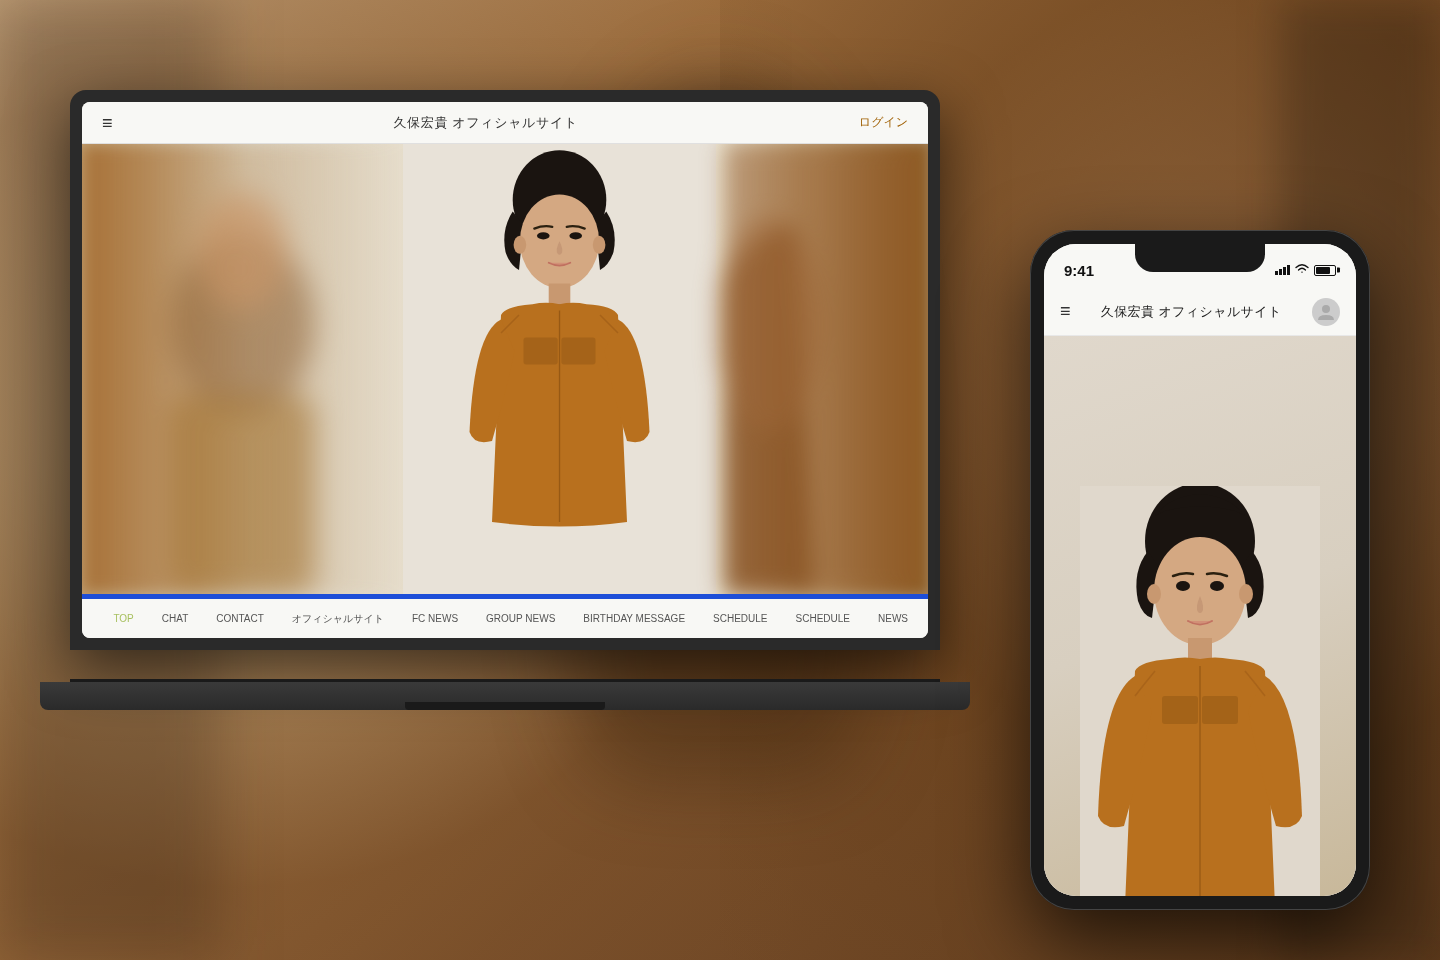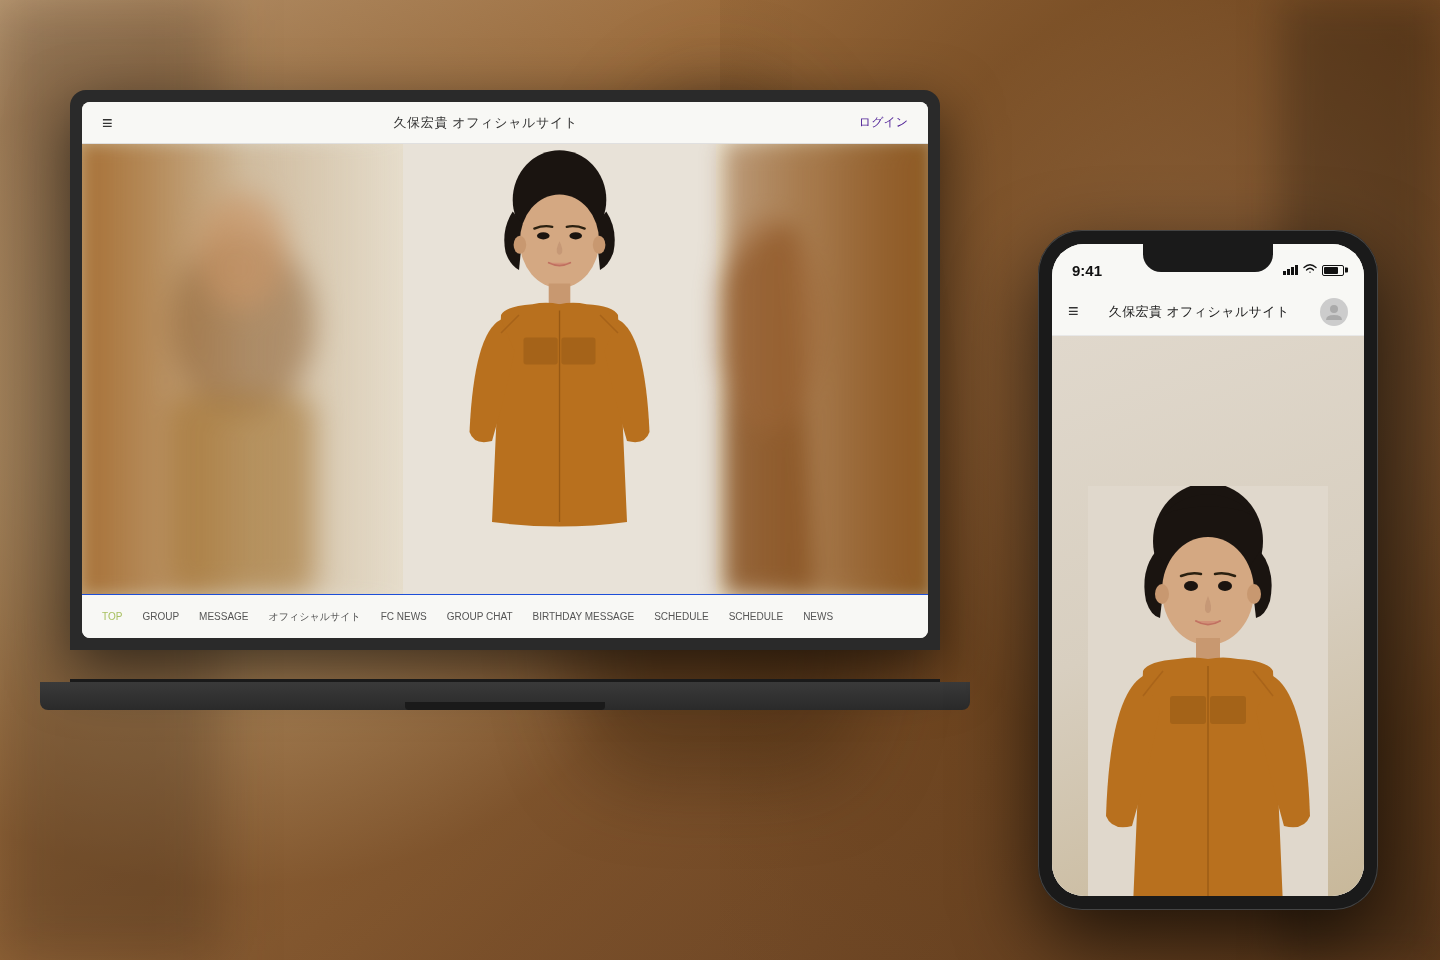--- a/index.html
+++ b/index.html
@@ -138,21 +138,21 @@
     }
 
     .laptop-nav-title {
       font-size: 13px;
       color: #333;
       letter-spacing: 0.05em;
     }
 
     .laptop-nav-login {
       font-size: 12px;
-      color: #4c1d95;
+      color: #a16207;
       cursor: pointer;
     }
 
     .laptop-hero {
       width: 100%;
       height: calc(100% - 42px - 44px);
       position: relative;
       overflow: hidden;
       background: #e8e4dc;
     }
@@ -199,24 +199,25 @@
       top: 0; right: 0; width: 25%; height: 100%;
       background: linear-gradient(to left, rgba(140,90,30,0.9), rgba(160,110,50,0.4), transparent);
       filter: blur(6px);
     }
 
     .laptop-footer-nav {
       display: flex;
       align-items: center;
       height: 44px;
       background: #f8f8f5;
-      border-top: 1px solid #1d4ed8;
+      border-top: 5px solid #1d4ed8;
       padding: 0 10px;
-      gap: 0;
+      gap: 8px;
       overflow: hidden;
+      justify-content: flex-end;
     }
 
     .laptop-footer-nav span {
       font-size: 10px;
       padding: 0 10px;
       color: #555;
       white-space: nowrap;
       cursor: pointer;
       height: 100%;
       display: flex;
@@ -228,21 +229,21 @@
     }
 
     .laptop-footer-nav span:not(:last-child) {
       border-right: none;
     }
 
     
     .phone {
       position: absolute;
       top: 230px;
-      right: 62px;
+      right: 70px;
       width: 340px;
       height: 680px;
       z-index: 20;
     }
 
     .phone-body {
       width: 100%;
       height: 100%;
       background: #1a1a1a;
       border-radius: 44px;
@@ -484,25 +485,25 @@
           <svg width="100%" height="100%" viewBox="0 0 220 500" xmlns="http://www.w3.org/2000/svg" style="filter:blur(10px); opacity:0.9;">
             <rect width="220" height="500" fill="#8B5020" opacity="0.5"></rect>
             <path d="M0 150 Q30 100 80 90 L100 500 L0 500 Z" fill="#7a4010" opacity="0.7"></path>
             <ellipse cx="50" cy="200" rx="60" ry="120" fill="#9a6030" opacity="0.5"></ellipse>
           </svg>
         </div>
       </div>
 
       <div class="laptop-footer-nav">
         <span class="active">TOP</span>
-        <span>GROUP</span>
-        <span>MESSAGE</span>
+        <span>CHAT</span>
+        <span>CONTACT</span>
         <span>オフィシャルサイト</span>
         <span>FC NEWS</span>
-        <span>GROUP CHAT</span>
+        <span>GROUP NEWS</span>
         <span>BIRTHDAY MESSAGE</span>
         <span>SCHEDULE</span>
         <span>SCHEDULE</span>
         <span>NEWS</span>
       </div>
     </div>
   </div>
 
   <div class="laptop-hinge"></div>
   <div class="laptop-base"></div>

